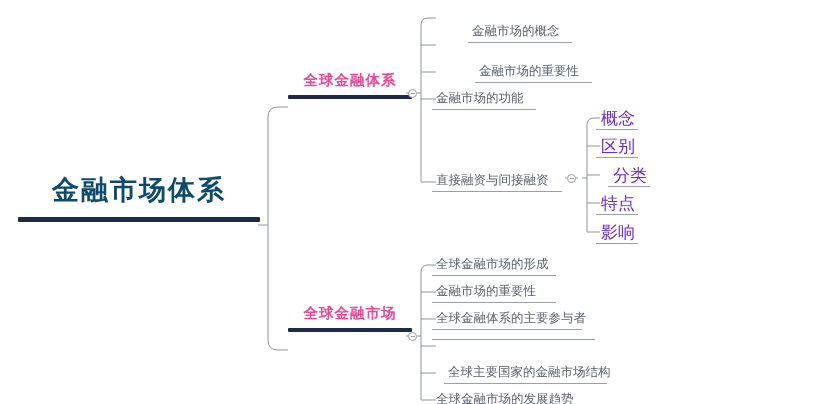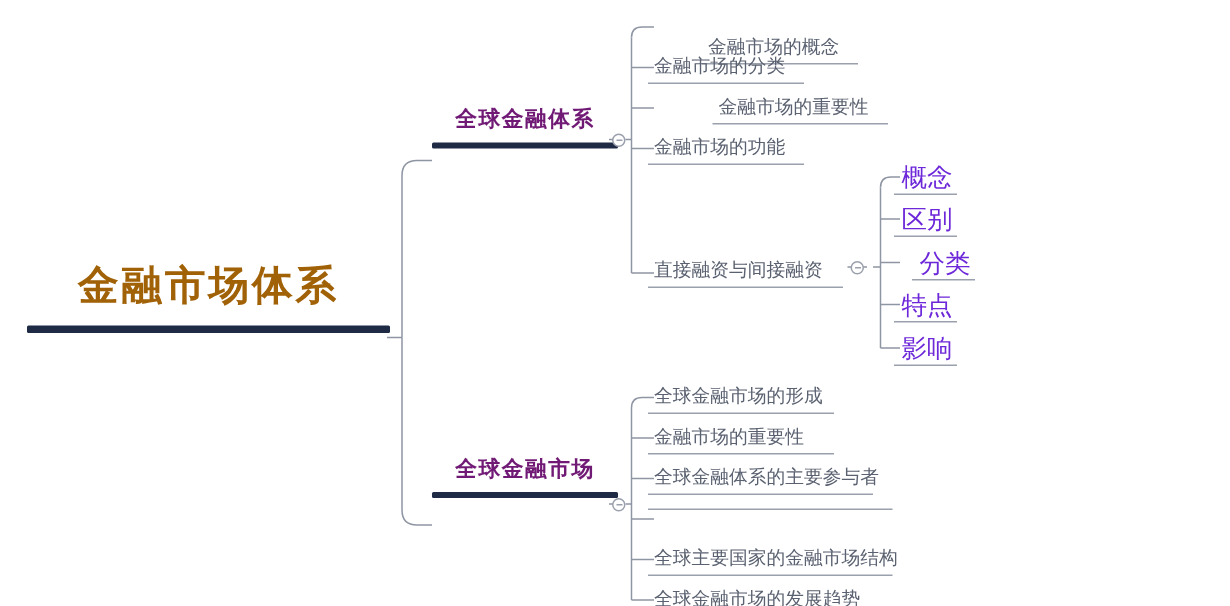--- a/index.html
+++ b/index.html
@@ -43,21 +43,21 @@
   
   .root-node {
     position: absolute;
     left: 18px;
     top: 170px;
     width: 242px;
   }
   .root-label {
     font-size: 27px;
     font-weight: bold;
-    color: #a16207;
+    color: #0c4a6e;
     letter-spacing: 2px;
     text-align: center;
     line-height: 40px;
     white-space: nowrap;
   }
   .root-underline {
     margin-top: 7px;
     height: 5px;
     background: #1f2a44;
     border-radius: 1px;
@@ -66,21 +66,21 @@
   
   .branch-node {
     position: absolute;
     width: 124px;
   }
   .branch-node.top  { left: 288px; top: 70px; }
   .branch-node.bottom { left: 288px; top: 303px; }
   .branch-label {
     font-size: 14.5px;
     font-weight: bold;
-    color: #701a75;
+    color: #ec4899;
     letter-spacing: 1px;
     text-align: center;
     line-height: 20px;
     white-space: nowrap;
   }
   .branch-underline {
     margin-top: 5px;
     height: 3.5px;
     background: #1f2a44;
     border-radius: 1px;
@@ -201,24 +201,20 @@
     <div class="branch-label">全球金融体系</div>
     <div class="branch-underline"></div>
   </div>
   <div class="collapse-dot" style="left:408px; top:88.5px;"></div>
 
   <div class="leaf-node" style="left:432px; top:23px; width:104px;margin-left:36px;">
     <div class="leaf-label">金融市场的概念</div>
     <div class="leaf-underline"></div>
   </div>
 
-  <div class="leaf-node" style="left:432px; top:36px; width:104px;">
-    <div class="leaf-label">金融市场的分类</div>
-    <div class="leaf-underline"></div>
-  </div>
 
   <div class="leaf-node" style="left:432px; top:63px; width:117px;margin-left:43px;">
     <div class="leaf-label">金融市场的重要性</div>
     <div class="leaf-underline"></div>
   </div>
 
   <div class="leaf-node" style="left:432px; top:90px; width:104px;">
     <div class="leaf-label">金融市场的功能</div>
     <div class="leaf-underline"></div>
   </div>
@@ -272,21 +268,21 @@
 
   <div class="leaf-node" style="left:432px; top:310px; width:150px;">
     <div class="leaf-label">全球金融体系的主要参与者</div>
     <div class="leaf-underline"></div>
   </div>
 
   <div class="leaf-node" style="left:432px; top:337px; width:163px;">
     <div class="leaf-underline"></div>
   </div>
 
-  <div class="leaf-node" style="left:432px; top:364px; width:163px;">
+  <div class="leaf-node" style="left:444px; top:364px; width:163px;">
     <div class="leaf-label">全球主要国家的金融市场结构</div>
     <div class="leaf-underline"></div>
   </div>
 
   <div class="leaf-node" style="left:432px; top:391px; width:137px;">
     <div class="leaf-label">全球金融市场的发展趋势</div>
 
   </div>
 
 </div>

